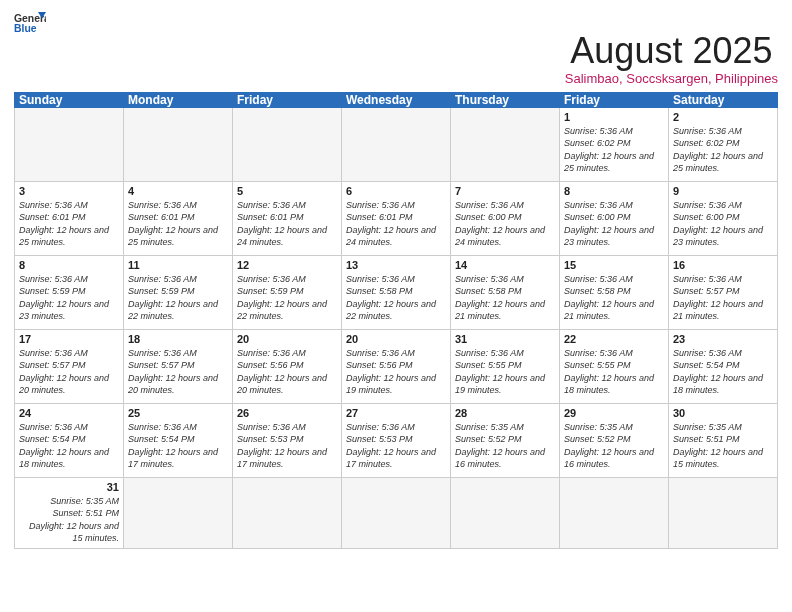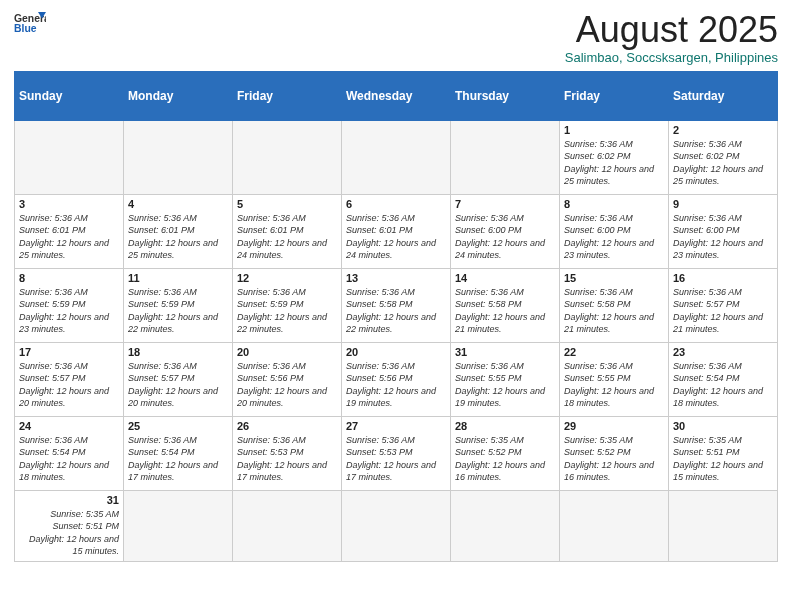--- a/index.html
+++ b/index.html
@@ -23,43 +23,44 @@
     .logo {
       display: flex;
       align-items: center;
       gap: 4px;
     }
     .logo-icon {
       width: 32px;
       height: 28px;
     }
     .title-block {
-      text-align: right;
+      text-align: center;
+      margin-top: 21px;
     }
     .month-year {
       font-size: 36px;
       color: #222;
       font-weight: normal;
       line-height: 1.1;
     }
     .location {
       font-size: 13px;
-      color: #0f766e;
+      color: #be185d;
     }
     .calendar {
       width: 100%;
       border-collapse: collapse;
       border: 1px solid #ccc;
     }
     .calendar th {
       background: #2a6ebb;
       color: #fff;
       font-size: 12px;
       font-weight: bold;
-      padding: 17px 4px;
+      padding: 0 4px;
       text-align: left;
       border: 1px solid #2a6ebb;
     }
     .calendar td {
       width: calc(100% / 7);
       vertical-align: top;
       border: 1px solid #ccc;
       padding: 3px 4px;
       font-size: 9.5px;
       color: #333;

